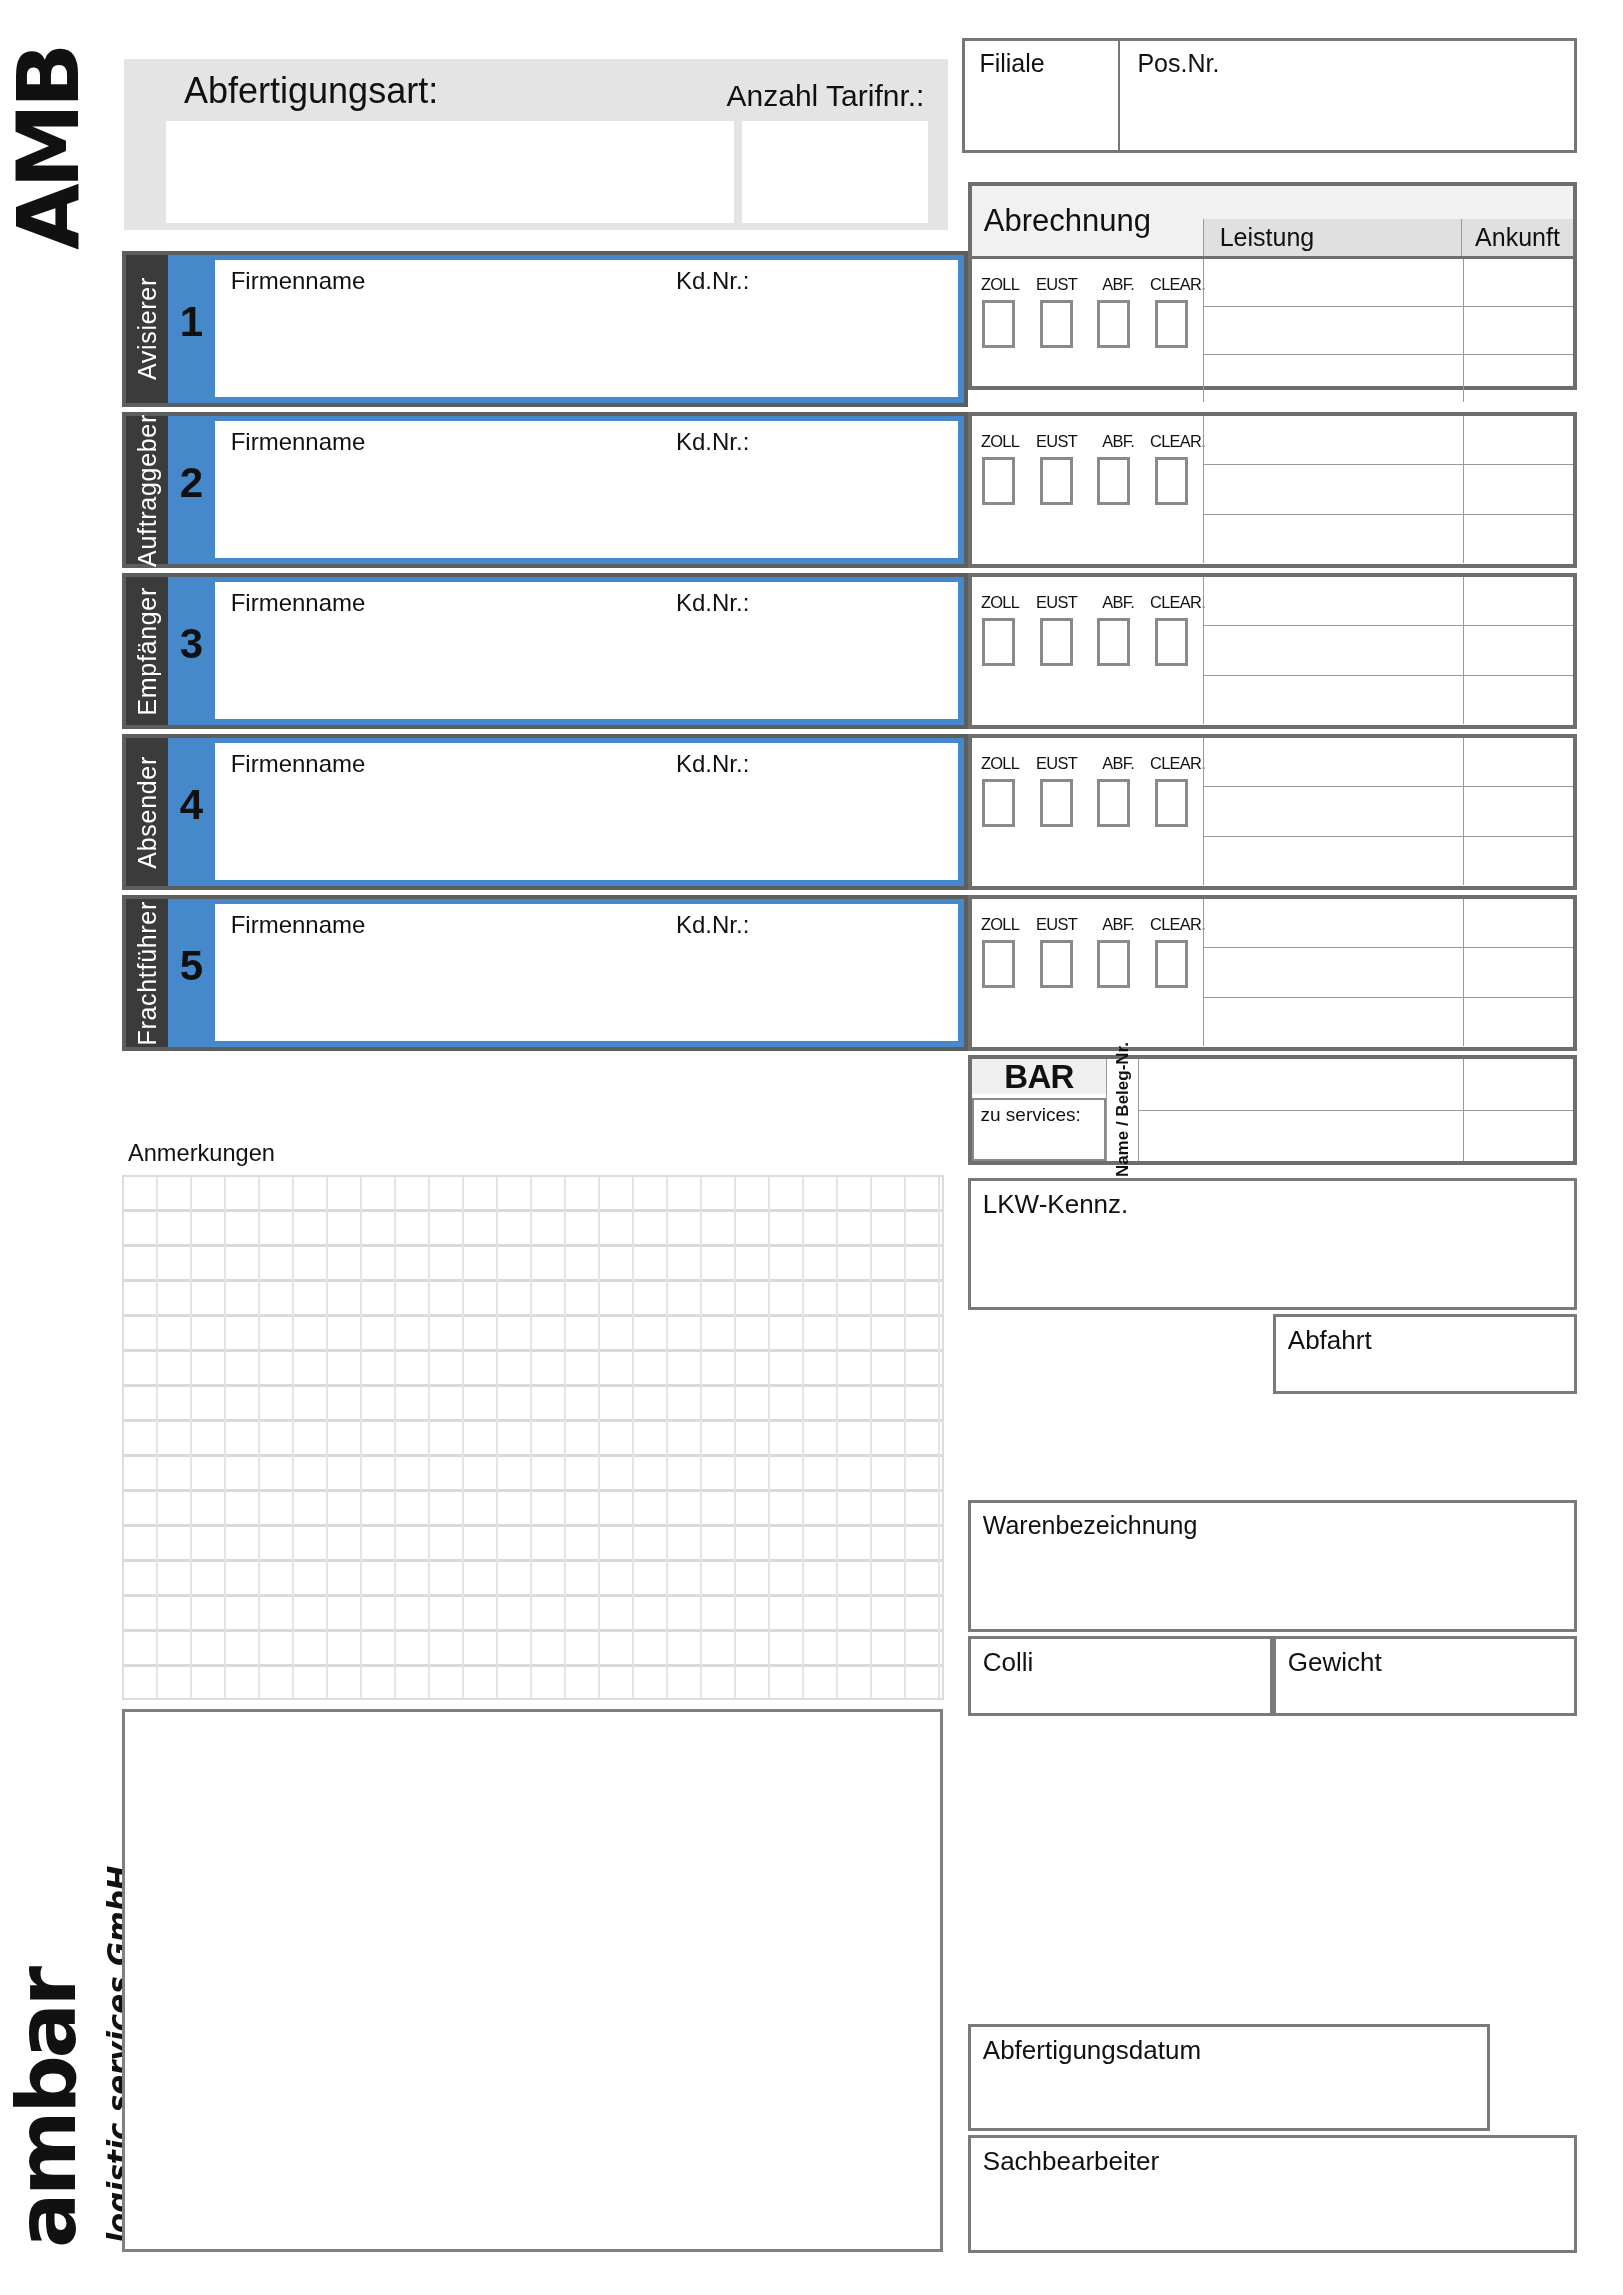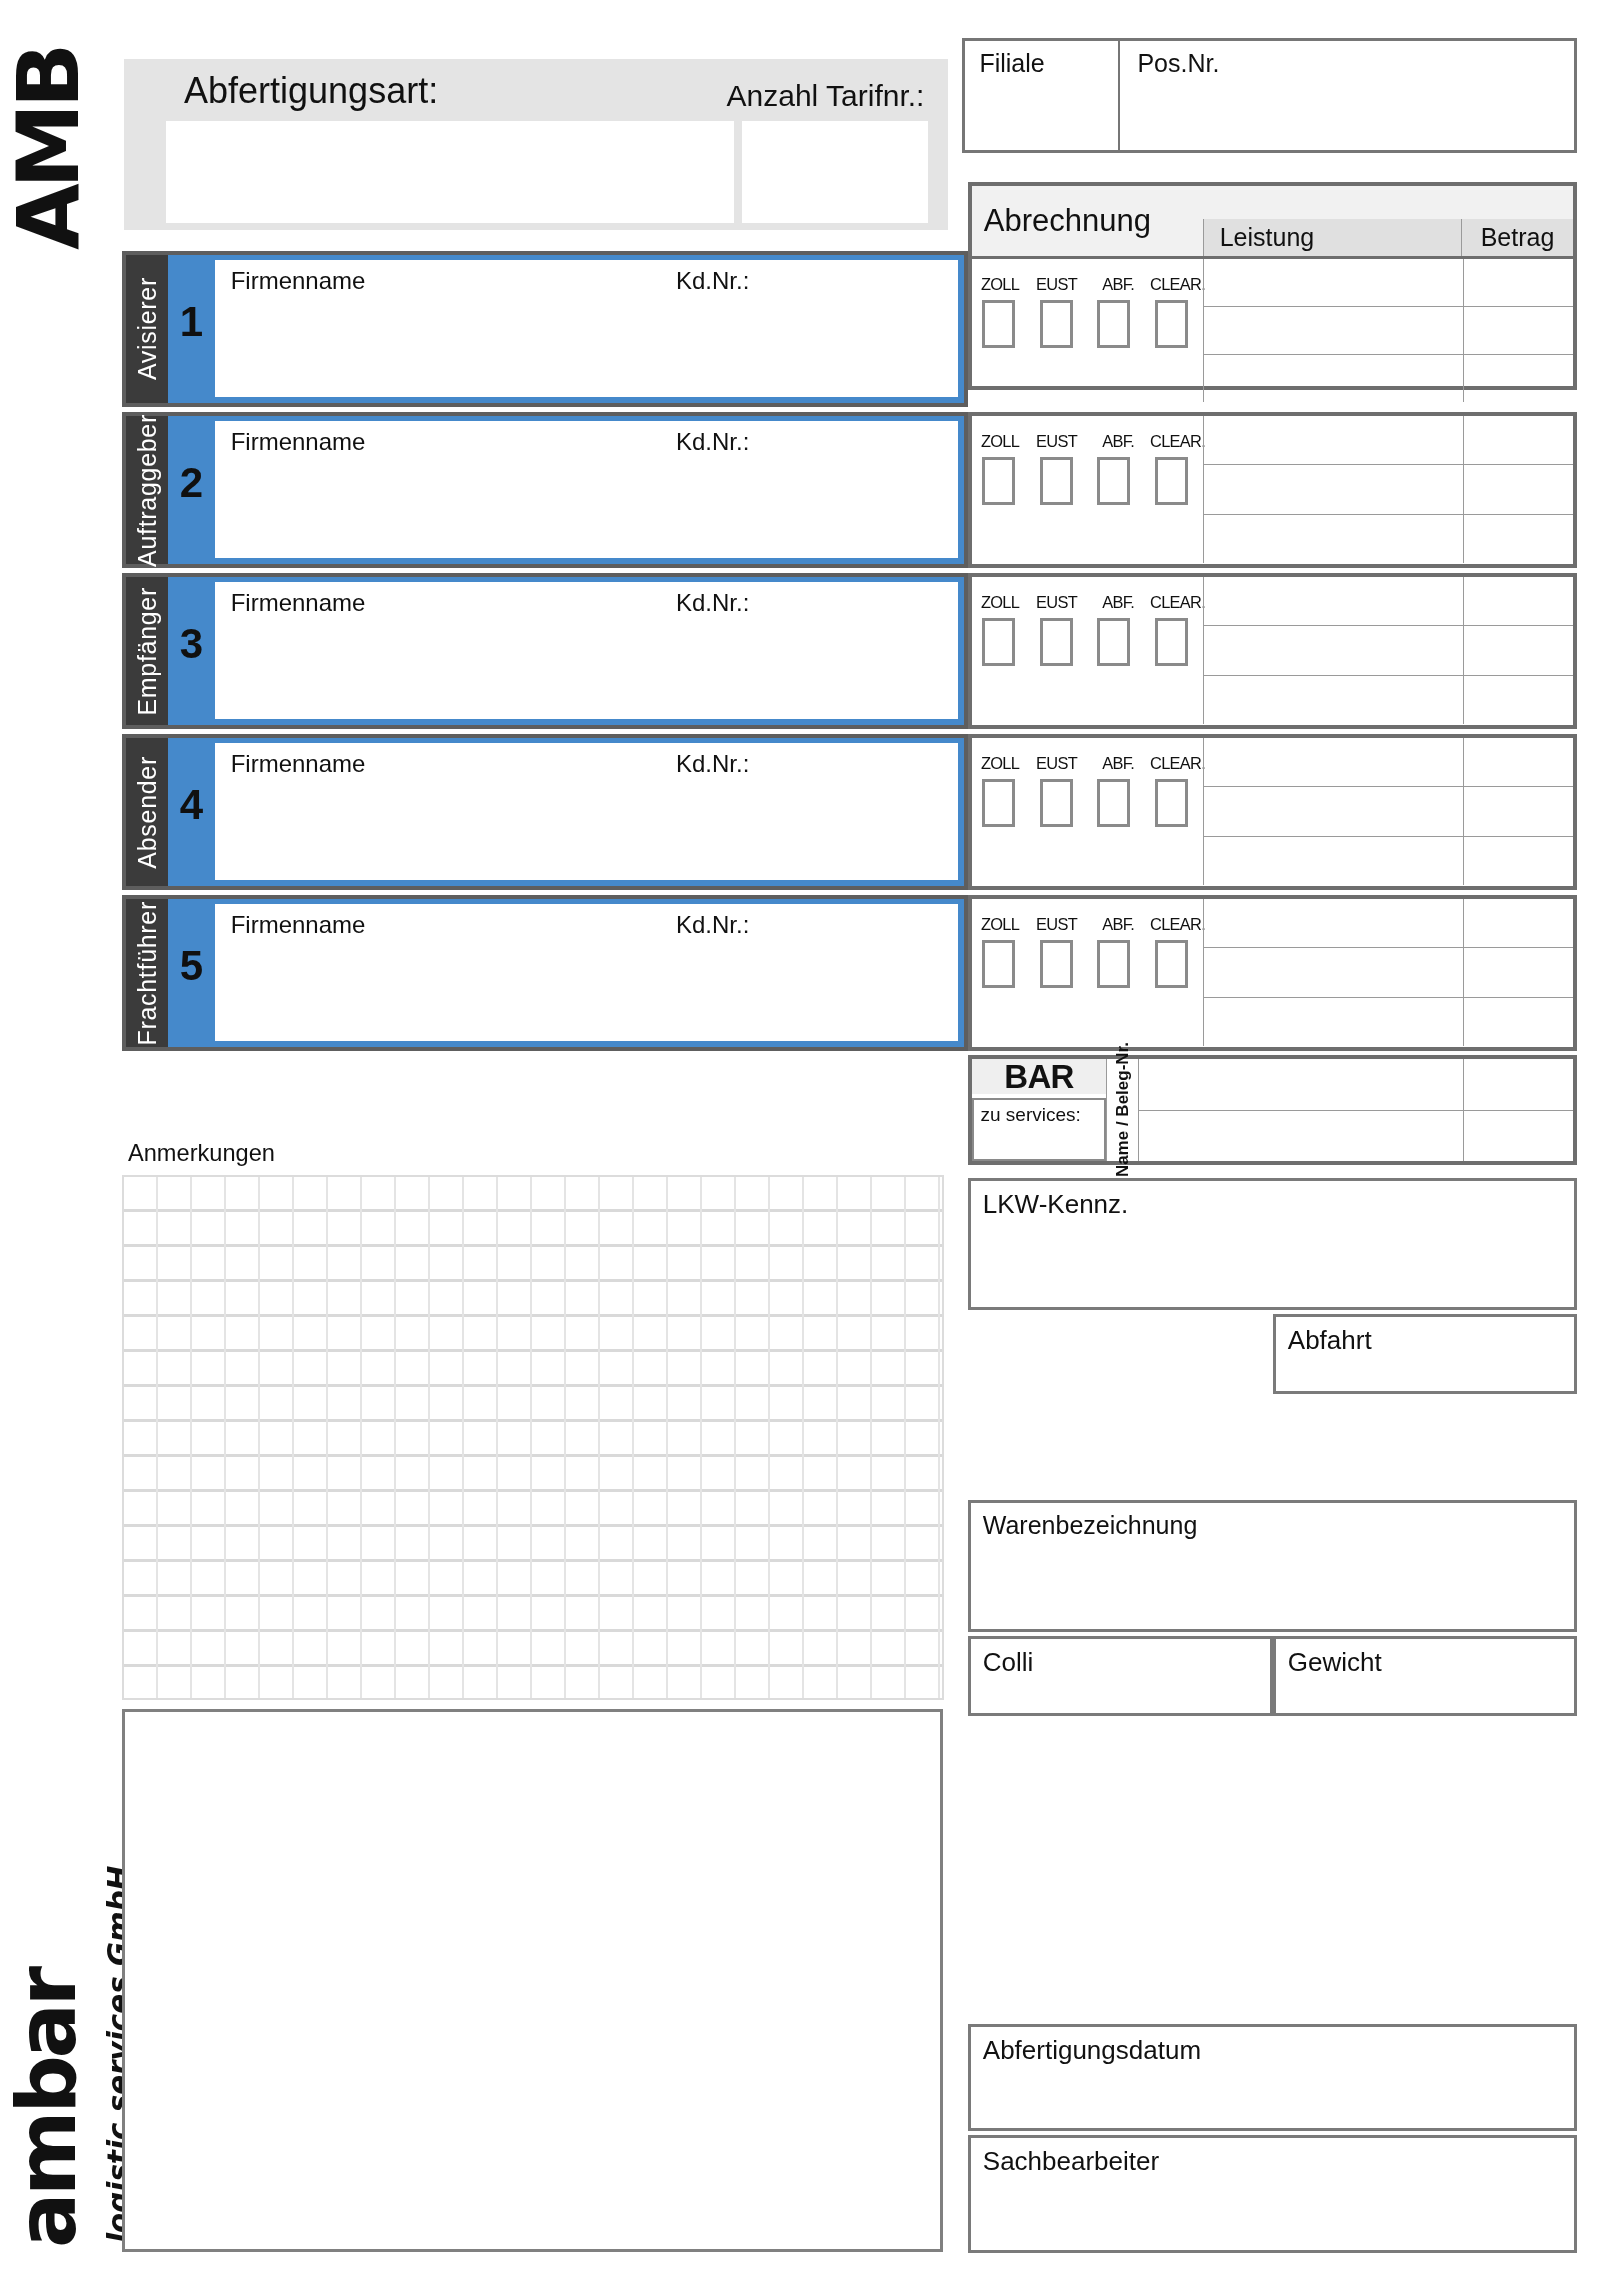--- a/index.html
+++ b/index.html
@@ -82,21 +82,21 @@
   .bigbox{left:122px;top:1709px;width:821px;height:543px;border:3.9px solid #808080;background:#fff;}
 
   
   .fbox{border:3.3px solid #7a7a7a;background:#fff;font-size:26px;padding:7.9px 0 0 11.8px;}
   .lkw{left:968px;top:1178px;width:609px;height:132px;}
   .ankunft{left:968px;top:1314px;width:305px;height:80px;}
   .abfahrt{left:1273px;top:1314px;width:304px;height:80px;}
   .waren{left:968px;top:1500px;width:609px;height:132px;font-size:25px;}
   .colli{left:968px;top:1636px;width:305px;height:80px;}
   .gewicht{left:1273px;top:1636px;width:304px;height:80px;}
-  .abfdat{left:968px;top:2024px;width:609px;height:107px;}
+  .abfdat{left:968px;top:2024px;width:522px;height:107px;}
   .sachb{left:968px;top:2135px;width:609px;height:118px;}
 </style>
 </head>
 <body>
 
 <div id="page">
 
   <div class="abs amb-logo">AMB</div>
   <div class="abs ambar-logo">ambar</div>
   <div class="abs ambar-tagline">logistic services GmbH</div>
@@ -180,21 +180,21 @@
         <span class="kd">Kd.Nr.:</span>
       </div>
     </div>
   </div>
 
   <div class="abs pr" style="top:182px;height:208px">
     <div class="band">
       <div class="band-title">Abrechnung</div>
       <div class="hcells">
         <div class="hc hc-l">Leistung</div>
-        <div class="hc hc-b">Betrag</div>
+        <div class="hc hc-b">Ankunft</div>
       </div>
     </div>
     <div class="rbody" style="height:143px">
       <div class="cbzone">
         <div class="cbcol" style="left:5.2px">
             <span class="cl">ZOLL</span>
             <span class="cbx"></span>
           </div>
         <div class="cbcol" style="left:63px">
             <span class="cl">EUST</span>

